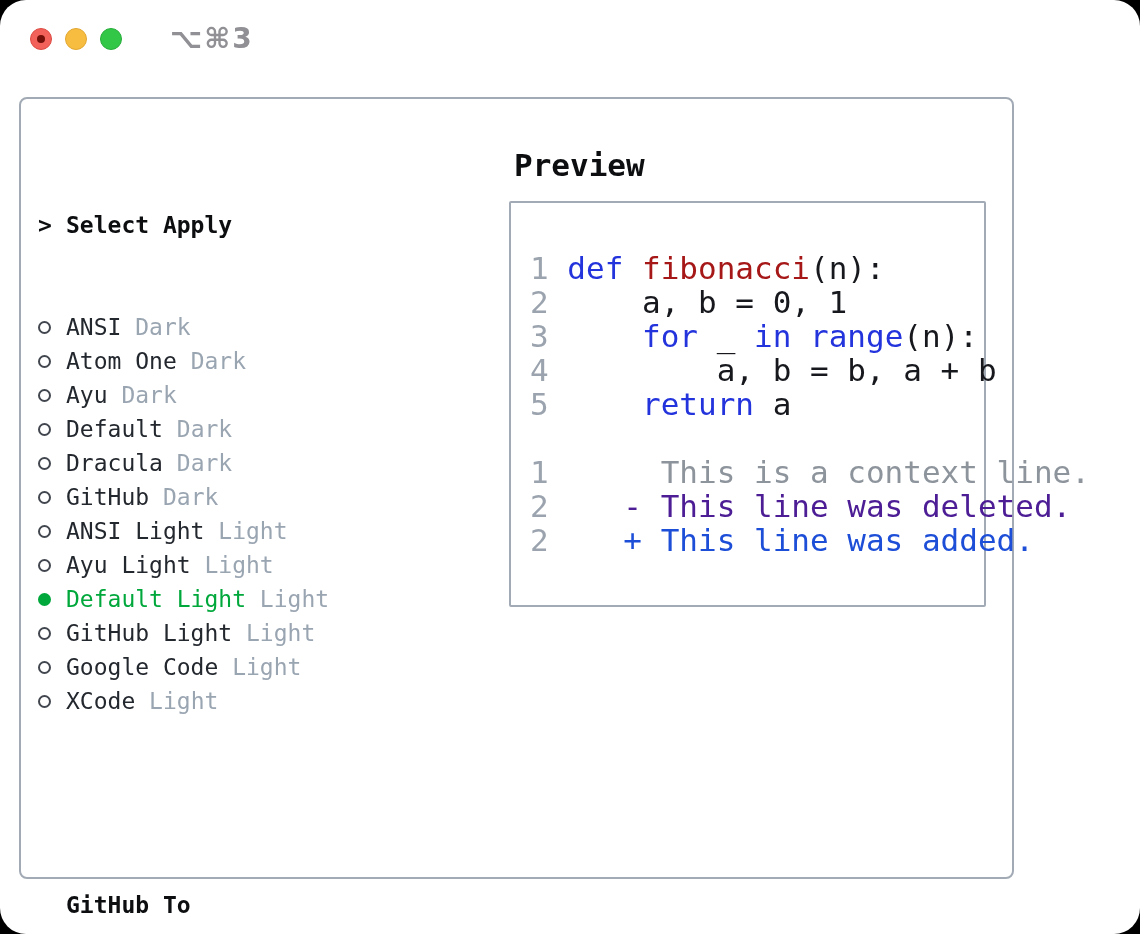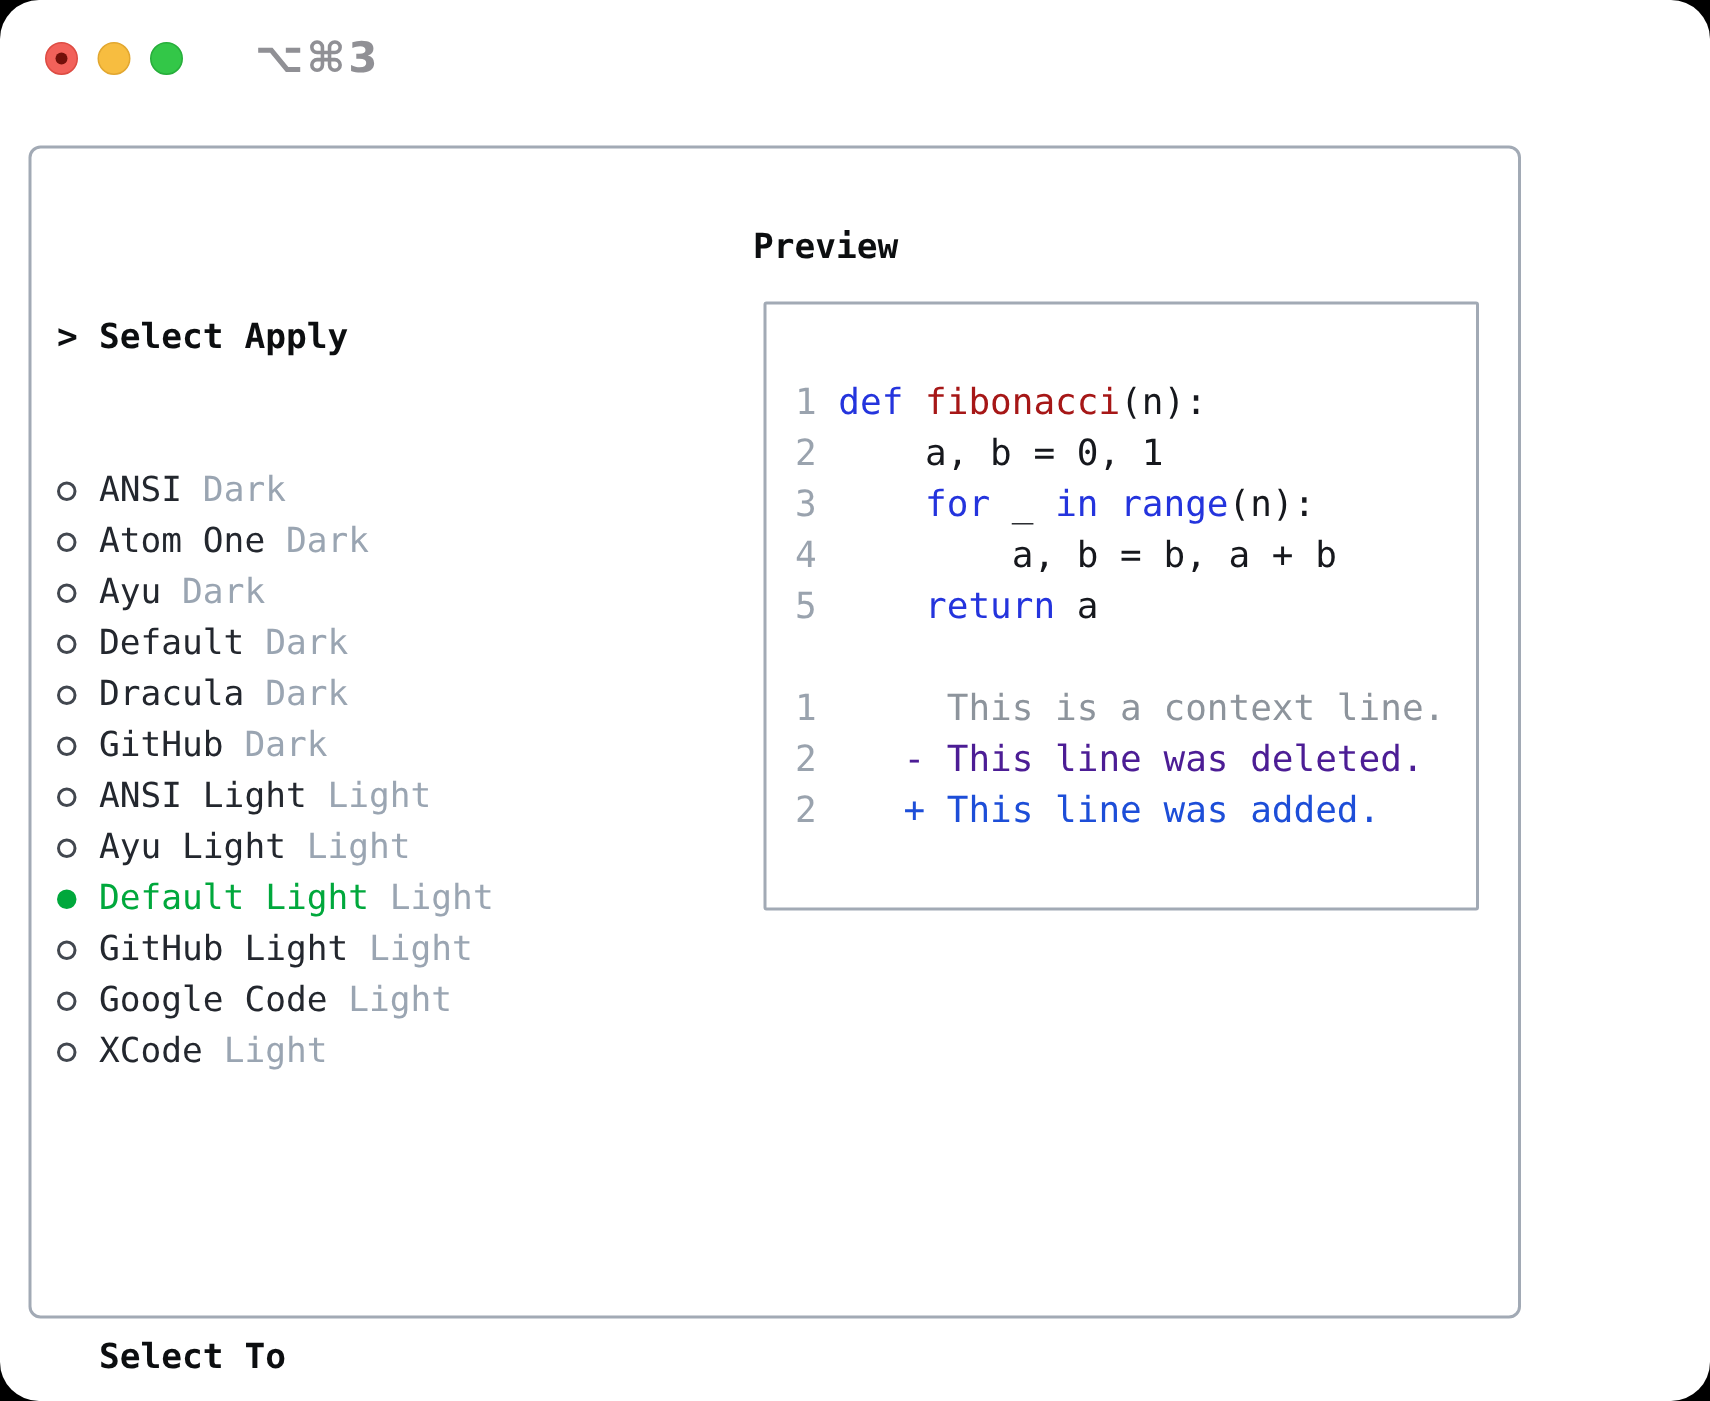--- a/index.html
+++ b/index.html
@@ -31,29 +31,29 @@
   .row{height:34px;display:flex;align-items:center;}
   .marker{display:inline-flex;width:28px;align-items:center;flex:none;}
   .arrow{font-weight:bold;color:#0c0e10;}
   .h{font-weight:bold;color:#0c0e10;}
   .circle{width:13px;height:13px;border:2px solid #42474f;border-radius:50%;box-sizing:border-box;}
   .circle.filled{background:#00a83c;border-color:#00a83c;}
   .variant{color:#9aa5b2;}
   .selected .name{color:#00a83c;text-align:center;}
   
   .preview-heading{
-    position:absolute;left:502px;top:148px;font-size:23px;line-height:34px;
+    position:absolute;left:514px;top:148px;font-size:31px;line-height:34px;
     font-weight:bold;color:#0c0e10;
   }
   .preview-box{
     position:absolute;left:509px;top:201px;width:477px;height:406px;
     border:2px solid #a2aab5;border-radius:2px;box-sizing:border-box;background:#fff;
   }
   .code{
-    position:absolute;left:530px;top:251px;font-size:24px;line-height:34px;white-space:pre;
+    position:absolute;left:530px;top:251px;font-size:31px;line-height:34px;white-space:pre;
   }
   .code-row{height:34px;}
   .tok-num{color:#9aa3ae;}
   .tok-kw{color:#2434dd;}
   .tok-fn{color:#a61717;}
   .tok-plain{color:#16181d;}
   .tok-ctx{color:#8d949c;}
   .tok-del{color:#4c1d95;}
   .tok-add{color:#1d4ed8;}
 </style>
@@ -71,21 +71,21 @@
 
   <div class="left-col">
     <div class="row">
       <span class="marker arrow">&gt;</span>
       <span class="h">Select Apply</span>
     </div>
     <div id="theme-rows"><div class="row"><span class="marker"><span class="circle"></span></span><span class="name">ANSI</span><span class="variant"> Dark</span></div><div class="row"><span class="marker"><span class="circle"></span></span><span class="name">Atom One</span><span class="variant"> Dark</span></div><div class="row"><span class="marker"><span class="circle"></span></span><span class="name">Ayu</span><span class="variant"> Dark</span></div><div class="row"><span class="marker"><span class="circle"></span></span><span class="name">Default</span><span class="variant"> Dark</span></div><div class="row"><span class="marker"><span class="circle"></span></span><span class="name">Dracula</span><span class="variant"> Dark</span></div><div class="row"><span class="marker"><span class="circle"></span></span><span class="name">GitHub</span><span class="variant"> Dark</span></div><div class="row"><span class="marker"><span class="circle"></span></span><span class="name">ANSI Light</span><span class="variant"> Light</span></div><div class="row"><span class="marker"><span class="circle"></span></span><span class="name">Ayu Light</span><span class="variant"> Light</span></div><div class="row selected"><span class="marker"><span class="circle filled"></span></span><span class="name">Default Light</span><span class="variant"> Light</span></div><div class="row"><span class="marker"><span class="circle"></span></span><span class="name">GitHub Light</span><span class="variant"> Light</span></div><div class="row"><span class="marker"><span class="circle"></span></span><span class="name">Google Code</span><span class="variant"> Light</span></div><div class="row"><span class="marker"><span class="circle"></span></span><span class="name">XCode</span><span class="variant"> Light</span></div></div>
     <div class="row"></div>
     <div class="row">
       <span class="marker"></span>
-      <span class="h">Select To</span>
+      <span class="h">GitHub To</span>
     </div>
     
     
     
   </div>
 
   <div class="preview-heading">Preview</div>
   <div class="preview-box"></div>
   <div class="code" id="code-lines"><div class="code-row"><span class="tok-num">1 </span><span class="tok-kw">def</span><span class="tok-plain"> </span><span class="tok-fn">fibonacci</span><span class="tok-plain">(n):</span></div><div class="code-row"><span class="tok-num">2 </span><span class="tok-plain">    a, b = 0, 1</span></div><div class="code-row"><span class="tok-num">3 </span><span class="tok-plain">    </span><span class="tok-kw">for</span><span class="tok-plain"> _ </span><span class="tok-kw">in</span><span class="tok-plain"> </span><span class="tok-kw">range</span><span class="tok-plain">(n):</span></div><div class="code-row"><span class="tok-num">4 </span><span class="tok-plain">        a, b = b, a + b</span></div><div class="code-row"><span class="tok-num">5 </span><span class="tok-plain">    </span><span class="tok-kw">return</span><span class="tok-plain"> a</span></div><div class="code-row">&nbsp;</div><div class="code-row"><span class="tok-num">1 </span><span class="tok-ctx">     This is a context line.</span></div><div class="code-row"><span class="tok-num">2 </span><span class="tok-del">   - This line was deleted.</span></div><div class="code-row"><span class="tok-num">2 </span><span class="tok-add">   + This line was added.</span></div></div>
 

